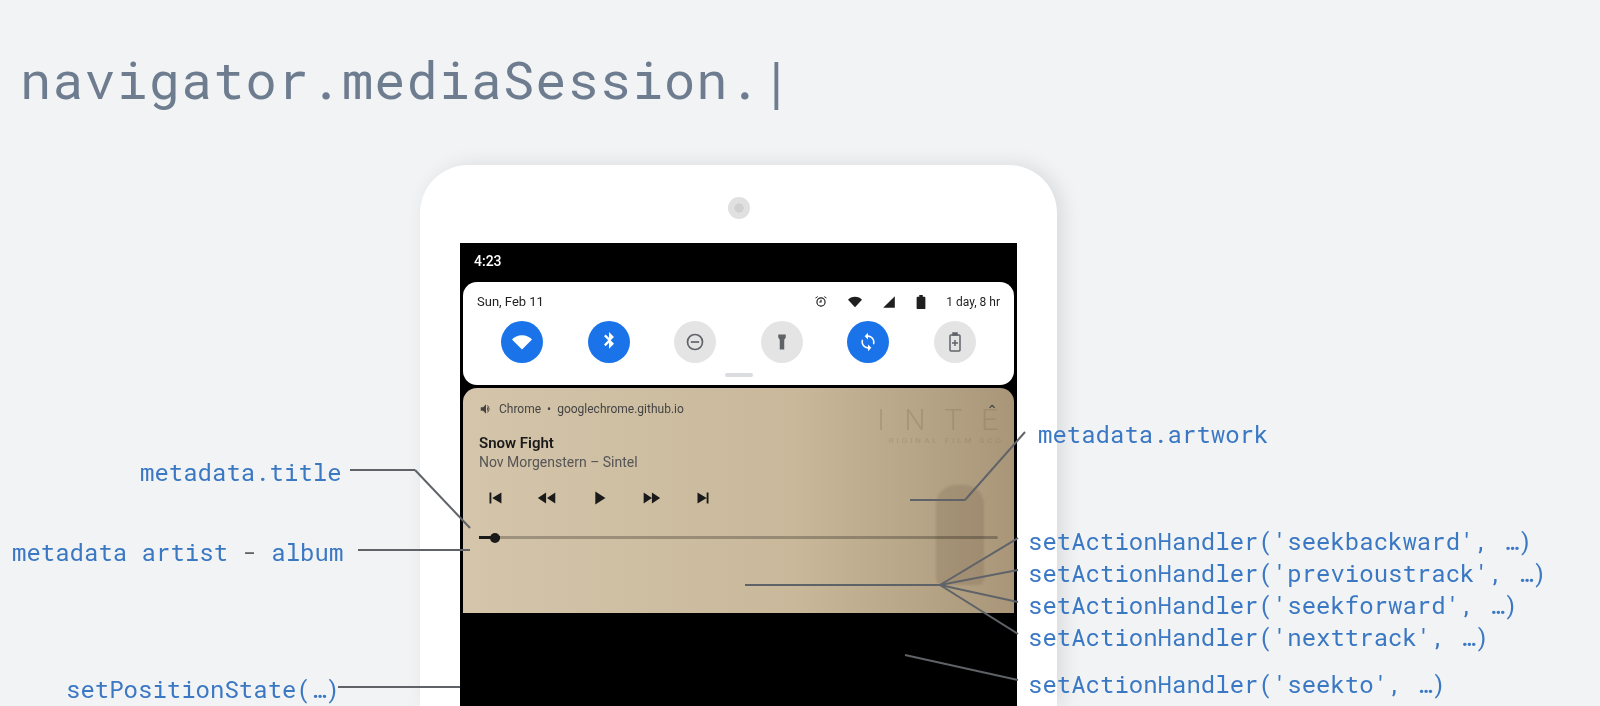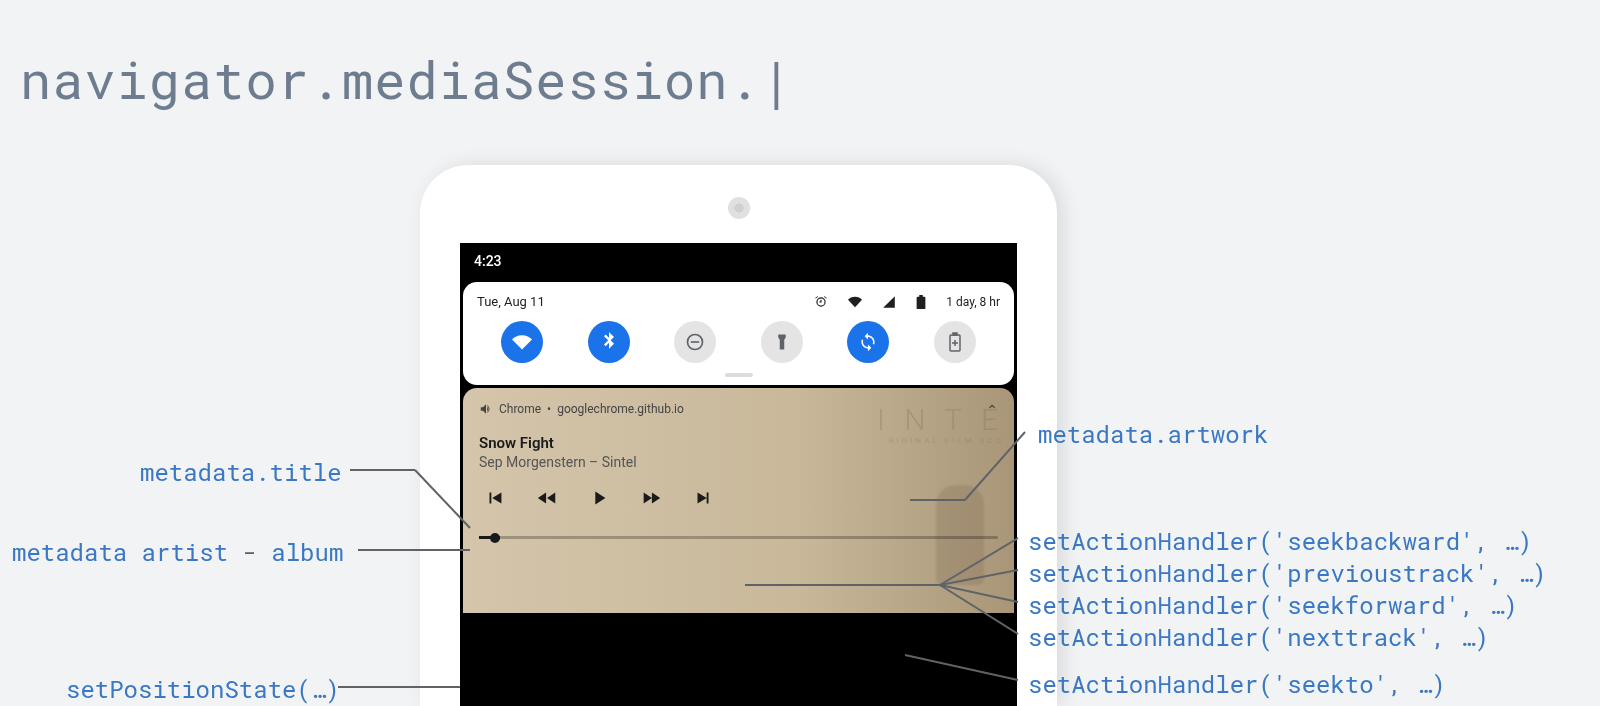--- a/index.html
+++ b/index.html
@@ -245,21 +245,21 @@
 <div class="phone-shadow"></div>
 
 <div class="phone">
   <div class="earpiece"></div>
   <div class="screen">
     <div class="status-bar">
       <span>4:23</span>
     </div>
     <div class="qs-panel">
       <div class="qs-header">
-        <span>Tue, Aug 11</span>
+        <span>Sun, Feb 11</span>
         <span class="qs-icons-right">
           <svg width="14" height="14" viewBox="0 0 24 24" fill="#1f1f1f">
               <path d="M12 4a8 8 0 100 16 8 8 0 000-16zm0 14a6 6 0 110-12 6 6 0 010 12zM6 2L2 5l1 1 4-3zM18 2l4 3-1 1-4-3zM11 8h2v5h-4v-2h2z"></path>
             </svg>
           <svg width="14" height="14" viewBox="0 0 24 24" fill="#1f1f1f">
               <path d="M12 3C7 3 2.7 5 0 8l12 13L24 8c-2.7-3-7-5-12-5z"></path>
             </svg>
           <svg width="14" height="14" viewBox="0 0 24 24" fill="#1f1f1f">
               <path d="M2 22h20V2z"></path>
             </svg>
@@ -315,21 +315,21 @@
       <div class="media-header">
         <svg width="14" height="14" viewBox="0 0 24 24" fill="#444">
             <path d="M3 9v6h4l5 5V4L7 9H3zm13 3a4 4 0 00-2-3.5v7A4 4 0 0016 12zm-2-7v2a6 6 0 010 10v2a8 8 0 000-14z"></path>
           </svg>
         <span>Chrome</span>
         <span>•</span>
         <span>googlechrome.github.io</span>
         <span class="caret">⌃</span>
       </div>
       <div class="media-title">Snow Fight</div>
-      <div class="media-artist">Sep Morgenstern – Sintel</div>
+      <div class="media-artist">Nov Morgenstern – Sintel</div>
       <div class="controls">
         <div class="ctrl">
           <svg width="22" height="22" viewBox="0 0 24 24" fill="#1a1a1a">
               <path d="M6 6h2v12H6zm3 6l10 6V6z"></path>
             </svg>
         </div>
         <div class="ctrl">
           <svg width="26" height="22" viewBox="0 0 24 24" fill="#1a1a1a">
               <path d="M11 18V6l-9 6zm1-6l9 6V6z"></path>
             </svg>

